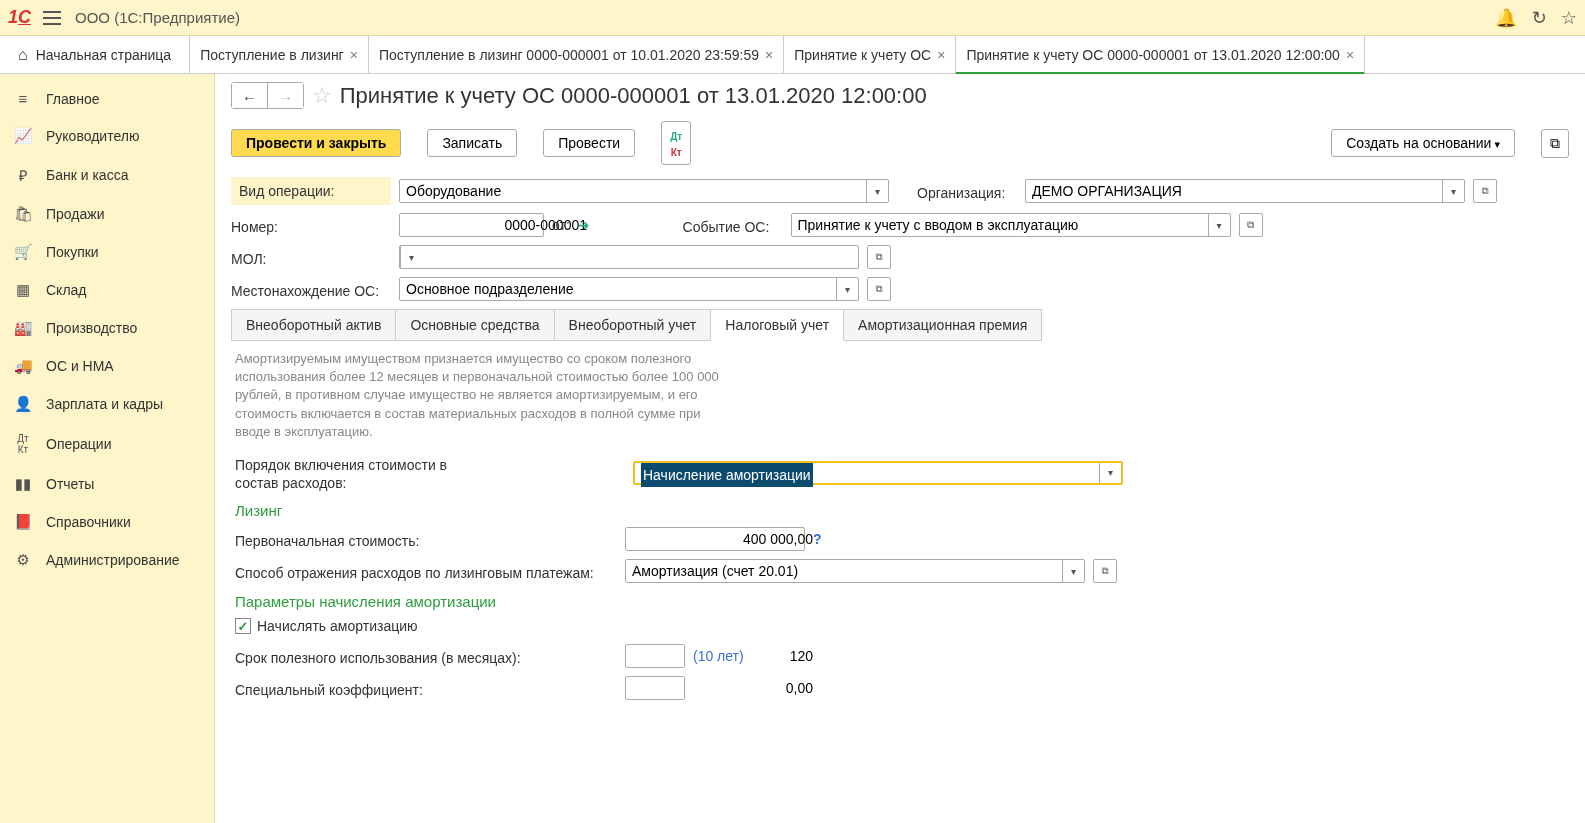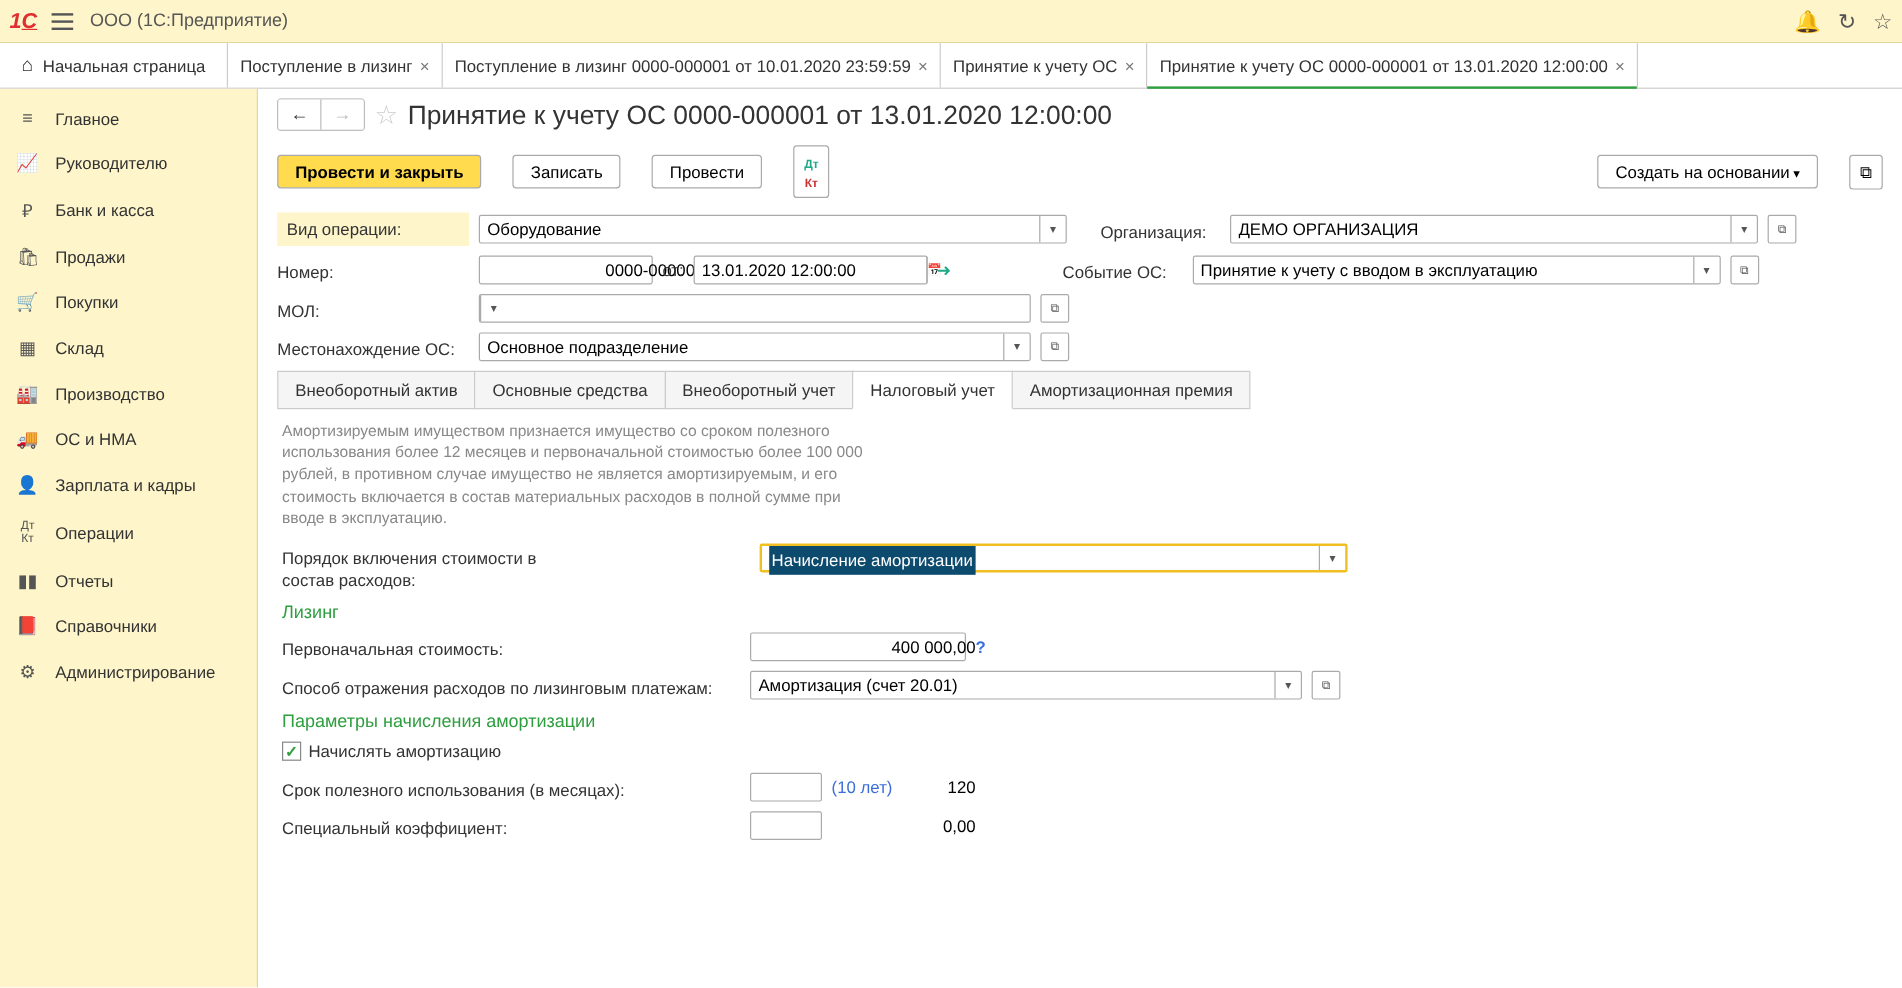--- a/index.html
+++ b/index.html
@@ -36,21 +36,21 @@
 .page-title { font-size: 22px; font-weight: normal; }
 
 .toolbar { display: flex; gap: 26px; align-items: center; margin-bottom: 12px; }
 .btn { border: 1px solid #aaa; background: #fff; padding: 5px 14px; border-radius: 3px; cursor: pointer; font-size: 14px; }
 .btn-yellow { background: #ffdb4d; border-color: #aaa; font-weight: bold; }
 .btn-icon { padding: 5px 8px; }
 .btn-dropdown::after { content: ' ▾'; font-size: 11px; }
 .dtkt { color: #2a8; font-size: 10px; font-weight: bold; line-height: 1; }
 .dtkt .kt { color: #c33; }
 .form-row { display: flex; align-items: center; margin-bottom: 8px; gap: 8px; }
-.form-row.top { align-items: flex-start; }
+.form-row.top { align-items: center; }
 .form-label { width: 160px; font-size: 14px; padding-top: 3px; }
 .form-label.wide { width: 382px; }
 .form-label-bg { background: #fef5ca; padding: 6px 8px; width: 160px; }
 .input-combo { display: flex; border: 1px solid #aaa; border-radius: 2px; height: 24px; background: #fff; }
 .input-combo input { border: none; padding: 0 6px; font-size: 14px; flex: 1; outline: none; background: transparent; }
 .input-combo .btn-part { border-left: 1px solid #aaa; width: 22px; display: flex; align-items: center; justify-content: center; cursor: pointer; font-size: 10px; color: #555; }
 .right-col { margin-left: 20px; display: flex; align-items: center; gap: 8px; }
 .right-col .form-label { width: 100px; }
 
 .inner-tabs { display: flex; margin-top: 8px; align-items: center; }
@@ -204,24 +204,20 @@
           </div>
       </div>
     </div>
 
     <div class="form-row">
       <span class="form-label">Номер:</span>
       <div class="input-combo" style="width:145px">
           <input class="num-input" value="0000-000001" style="">
         </div>
       <span>от:</span>
-      <div class="input-combo" style="width:195px">
-        <input value="13.01.2020 12:00:00" style="">
-        <div class="btn-part">📅</div>
-      </div>
       <span style="color:#2a8">➜</span>
       <div class="right-col" style="margin-left:85px">
         <span class="form-label">Событие ОС:</span>
         <div class="input-combo" style="width:440px">
           <input readonly="" value="Принятие к учету с вводом в эксплуатацию" style="">
           <div class="btn-part">▾</div>
         </div>
         <div class="input-combo" style="width:24px">
             <div class="btn-part" style="border:none;width:100%">⧉</div>
           </div>

